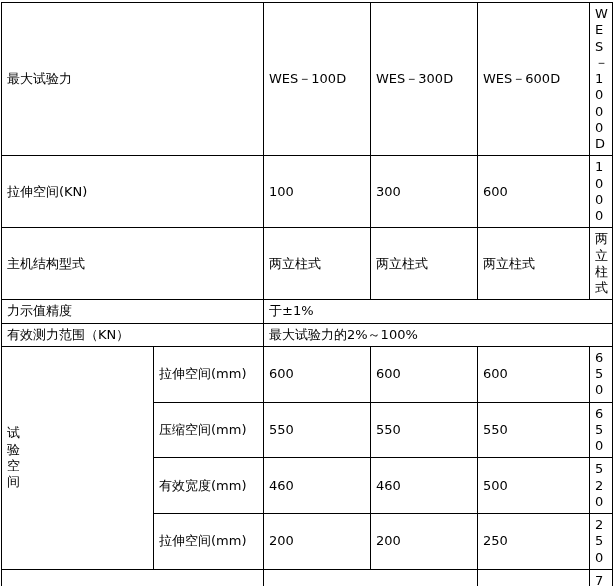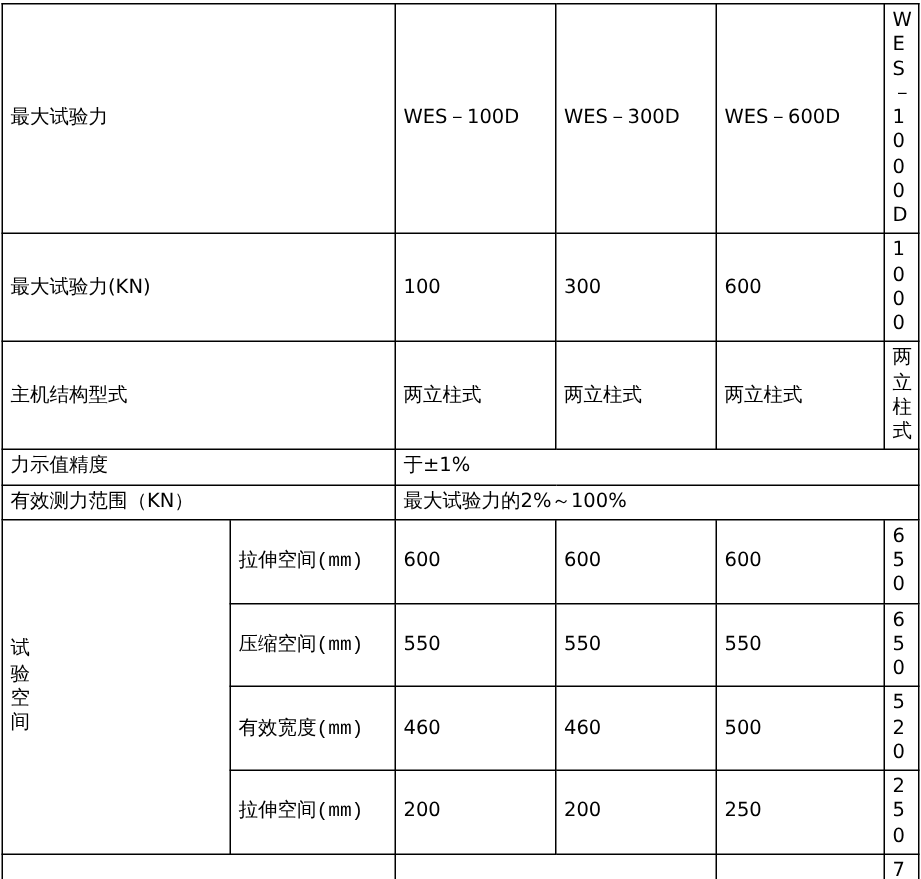--- a/index.html
+++ b/index.html
@@ -44,21 +44,21 @@
     padding: 3px 4px;
   }
   td.vgroup span {
     display: block;
   }
   .col-a { width: 152px; }
   .col-b { width: 110px; }
   .col-c { width: 107px; }
   .col-d { width: 107px; }
   .col-e { width: 112px; }
-  .sub-label { width: 126px; font-family: Liberation Mono, monospace; }
+  .sub-label { width: 126px; }
 </style>
 </head>
 <body>
 
 <table id="spec-table">
   <colgroup>
     <col class="col-a">
     <col class="col-b">
     <col class="col-c">
     <col class="col-d">
@@ -67,21 +67,21 @@
   <tbody>
     <tr>
       <td class="label" colspan="2">最大试验力</td>
       <td>WES－100D</td>
       <td>WES－300D</td>
       <td>WES－600D</td>
       <td>WES－1000D</td>
     </tr>
 
     <tr>
-      <td class="label" colspan="2">最大试验力(KN)</td>
+      <td class="label" colspan="2">拉伸空间(KN)</td>
       <td>100</td>
       <td>300</td>
       <td>600</td>
       <td>1000</td>
     </tr>
 
     <tr>
       <td class="label" colspan="2">主机结构型式</td>
       <td>两立柱式</td>
       <td>两立柱式</td>

